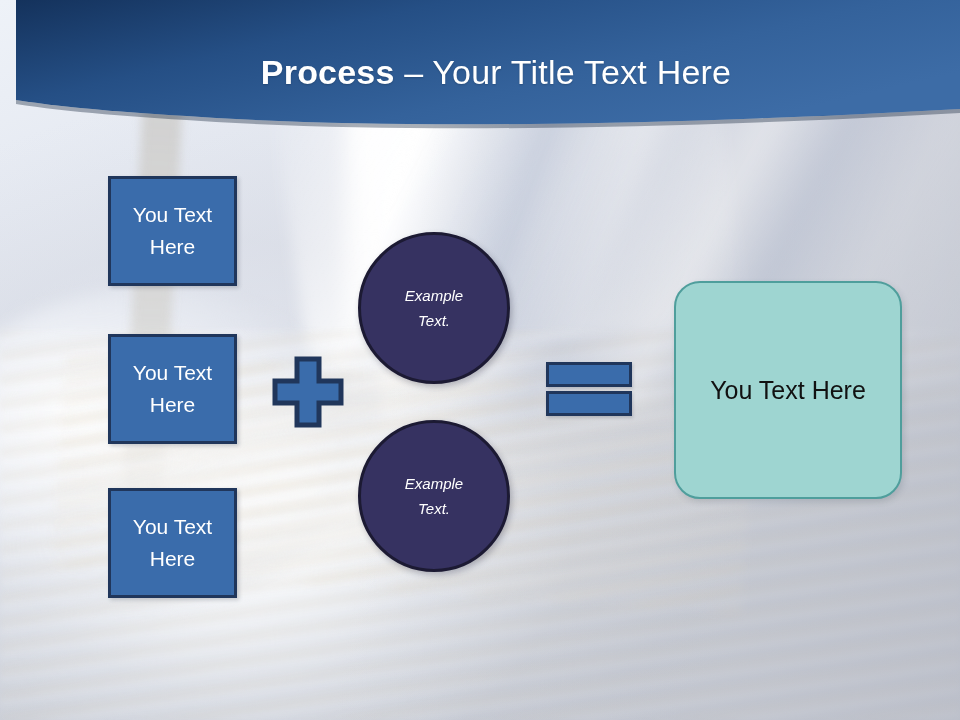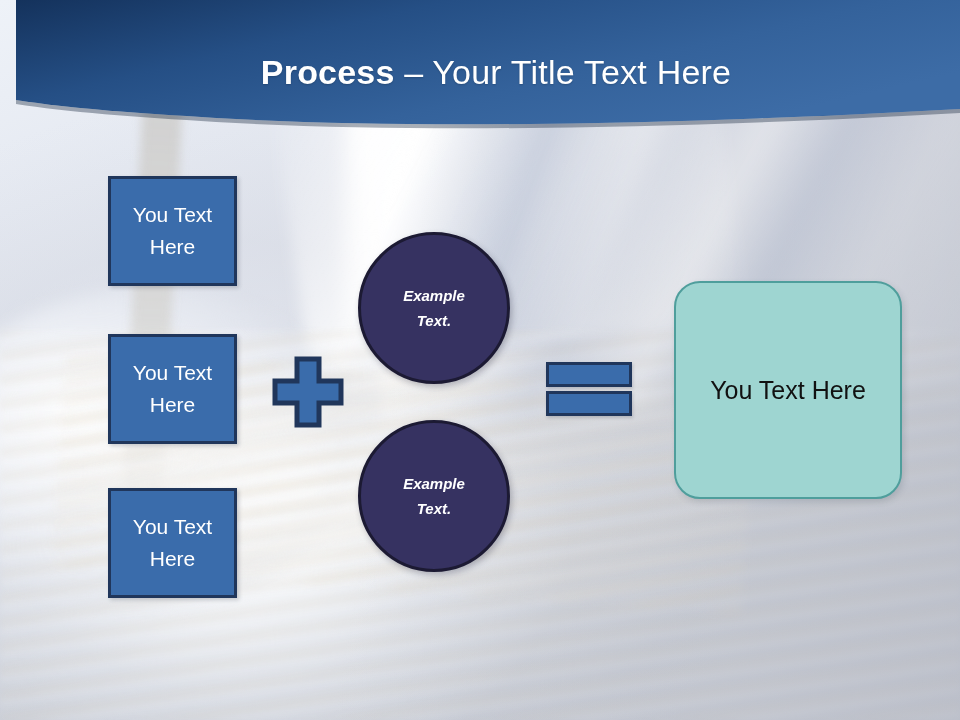--- a/index.html
+++ b/index.html
@@ -231,21 +231,21 @@
   .circle {
     position: absolute;
     width: 152px;
     height: 152px;
     border-radius: 50%;
     background: #363261;
     border: 3px solid #1c1a33;
     box-sizing: border-box;
     color: #ffffff;
     font-size: 15px;
-    font-weight: bold;
+    font-weight: normal;
     font-style: italic;
     line-height: 25px;
     text-align: center;
     display: flex;
     align-items: center;
     justify-content: center;
     box-shadow: 2px 3px 6px rgba(30,30,50,0.28);
   }
   .circle-1 { left: 358px; top: 232px; }
   .circle-2 { left: 358px; top: 420px; }

